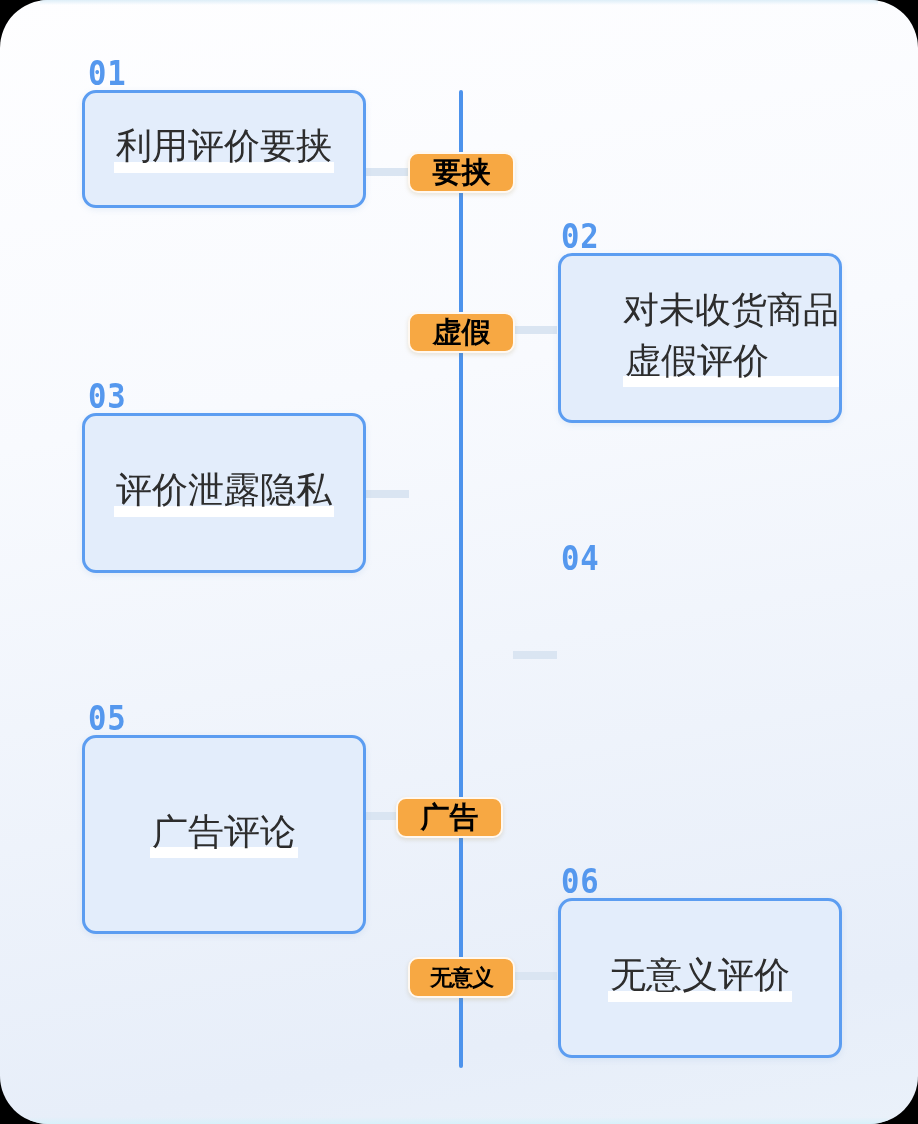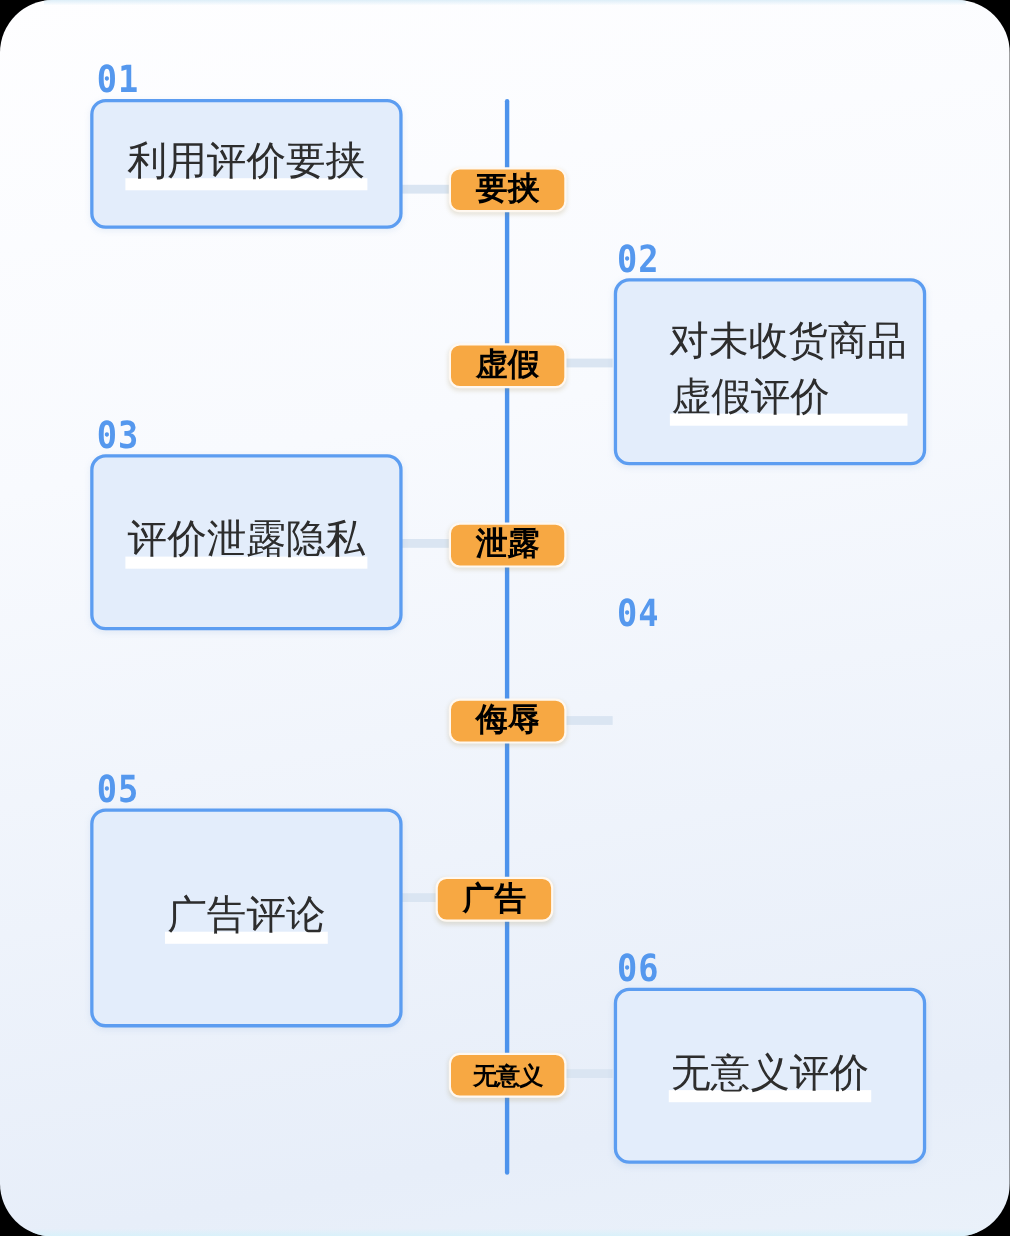--- a/index.html
+++ b/index.html
@@ -40,21 +40,21 @@
     transform:scaleX(.9);transform-origin:left bottom;
   }
   .card{
     position:absolute;box-sizing:border-box;
     background:var(--card-fill);
     border:3px solid var(--card-border);
     border-radius:14px;
     display:flex;flex-direction:column;justify-content:center;align-items:center;
     box-shadow:0 2px 6px rgba(120,160,210,.15);
   }
-  .card.align-left{align-items:center;padding-left:33px;}
+  .card.align-left{align-items:flex-end;padding-left:33px;}
   .title{
     font-size:36px;font-weight:normal;color:var(--text);
     line-height:1.18;white-space:nowrap;
   }
   .title + .title{margin-top:8px;}
   .u{
     display:inline-block;padding:0 2px 5px;
     background:linear-gradient(var(--underline),var(--underline)) no-repeat left bottom;
     background-size:100% 11px;
   }
@@ -100,25 +100,23 @@
     <div class="title"><span>对未收货商品</span></div>
     <div class="title"><span class="u ext">虚假评价</span></div>
   </div>
   <div class="badge b2">虚假</div>
 
   <div class="num n3">03</div>
   <div class="conn k3"></div>
   <div class="card c3">
     <div class="title"><span class="u">评价泄露隐私</span></div>
   </div>
-  <div class="badge b3">泄露</div>
 
   <div class="num n4">04</div>
   <div class="conn k4"></div>
-  <div class="badge b4">侮辱</div>
 
   <div class="num n5">05</div>
   <div class="conn k5"></div>
   <div class="card c5">
     <div class="title"><span class="u">广告评论</span></div>
   </div>
   <div class="badge b5">广告</div>
 
   <div class="num n6">06</div>
   <div class="conn k6"></div>

